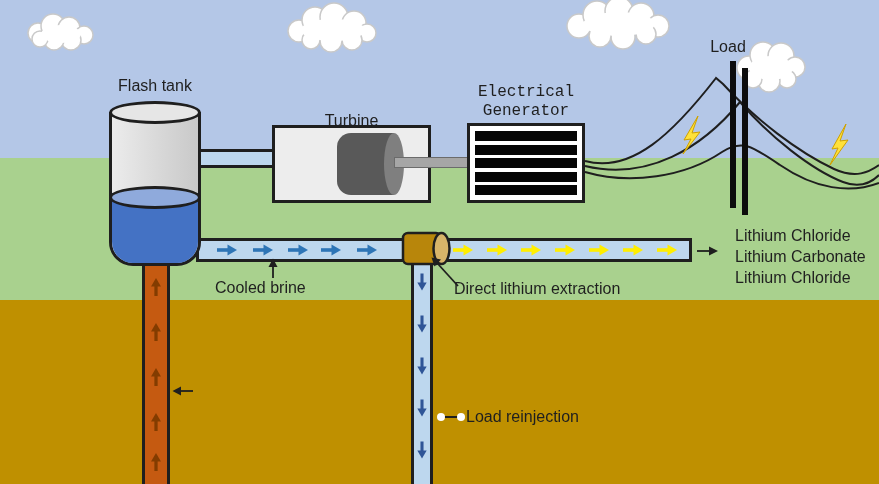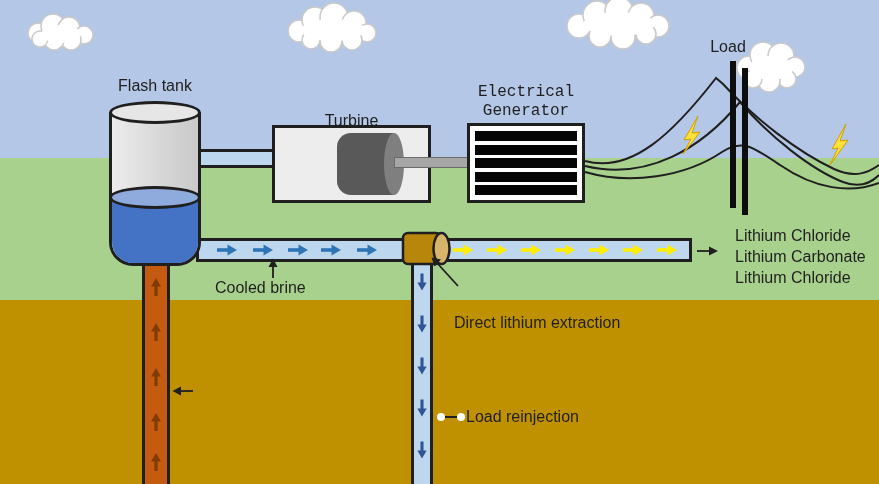--- a/index.html
+++ b/index.html
@@ -42,21 +42,21 @@
     justify-content:space-between;padding:5px;}
   .gen-bar{height:10px;background:#050505;}
   .label{position:absolute;z-index:5;font-size:16px;line-height:19px;color:var(--ink);white-space:nowrap;}
   .center{text-align:center;}
   .pre{white-space:pre-line;font-family:Liberation Mono, monospace;}
   .l-flash{left:109px;top:76px;width:92px;text-align:center;}
   .l-turbine{left:272px;top:103px;width:159px;margin-top:8px;}
   .l-gen{left:467px;top:83px;width:118px;}
   .l-load{left:700px;top:37px;width:56px;}
   .l-cool{left:207px;top:278px;margin-left:8px;}
-  .l-dle{left:454px;top:279px;margin-top:34px;}
+  .l-dle{left:454px;top:279px;}
   .l-prod{left:727px;top:225px;line-height:21px;margin-left:8px;}
   .l-hot{left:197px;top:378px;line-height:21px;}
   .l-rein{left:466px;top:407px;}
 </style>
 </head>
 <body>
 
 <div class="canvas">
 
   <div class="band sky"></div>

